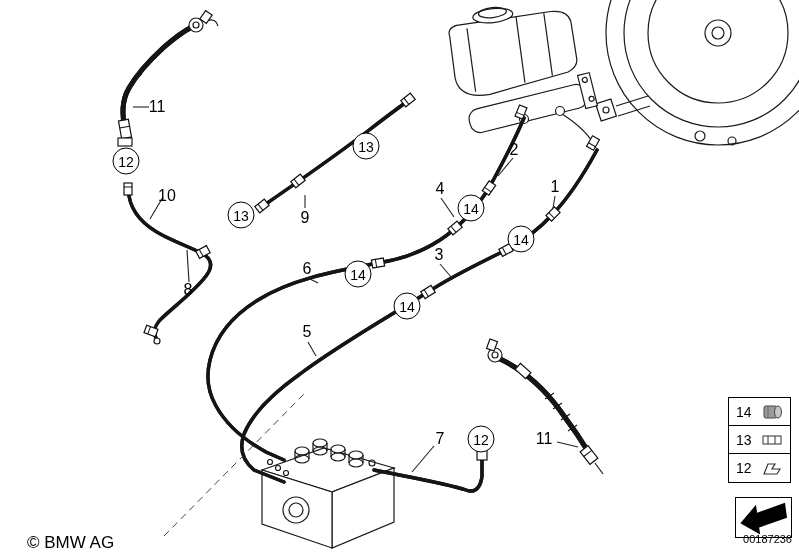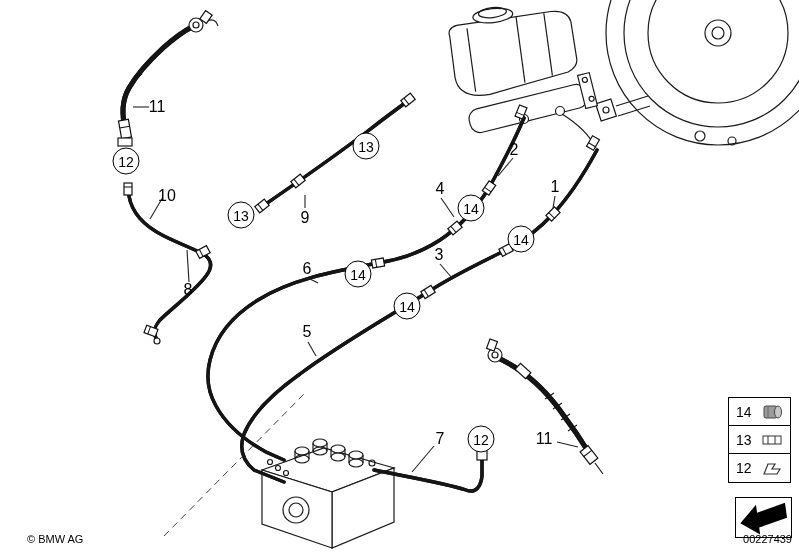--- a/index.html
+++ b/index.html
@@ -31,21 +31,21 @@
   .legend{position:absolute;left:728px;top:397px;width:63px;border:1px solid #000;background:#fff;box-sizing:border-box;}
   .legend-row{display:flex;align-items:center;justify-content:space-between;height:28px;
       padding:0 4px 0 7px;border-bottom:1px solid #000;box-sizing:border-box;}
   .legend-row:last-child{border-bottom:none;}
   .legend-num{font-size:14px;}
   .legend-icon{display:flex;align-items:center;}
 
   .arrow-box{position:absolute;left:735px;top:497px;width:57px;height:41px;border:1px solid #000;
       display:flex;align-items:center;justify-content:center;background:#fff;box-sizing:border-box;}
 
-  .footer-copy{position:absolute;left:27px;top:533px;font-size:11px;}
+  .footer-copy{position:absolute;left:27px;top:533px;font-size:17px;}
   .footer-num{position:absolute;right:7px;top:533px;font-size:11px;}
 </style>
 </head>
 <body>
 
 <div class="stage">
 
   <svg class="diagram" width="799" height="559" viewBox="0 0 799 559">
 
     <g>
@@ -305,14 +305,14 @@
     </div>
   </div>
 
   <div class="arrow-box">
     <svg width="52" height="36" viewBox="0 0 52 36">
       <polygon points="2,20 20,4 20,12 49,6 49,21 20,27 20,34" fill="#000" transform="rotate(-8 25 19)"></polygon>
     </svg>
   </div>
 
   <span class="footer-copy">© BMW AG</span>
-  <span class="footer-num">00227439</span>
+  <span class="footer-num">00187236</span>
 </div>
 
 </body></html>

